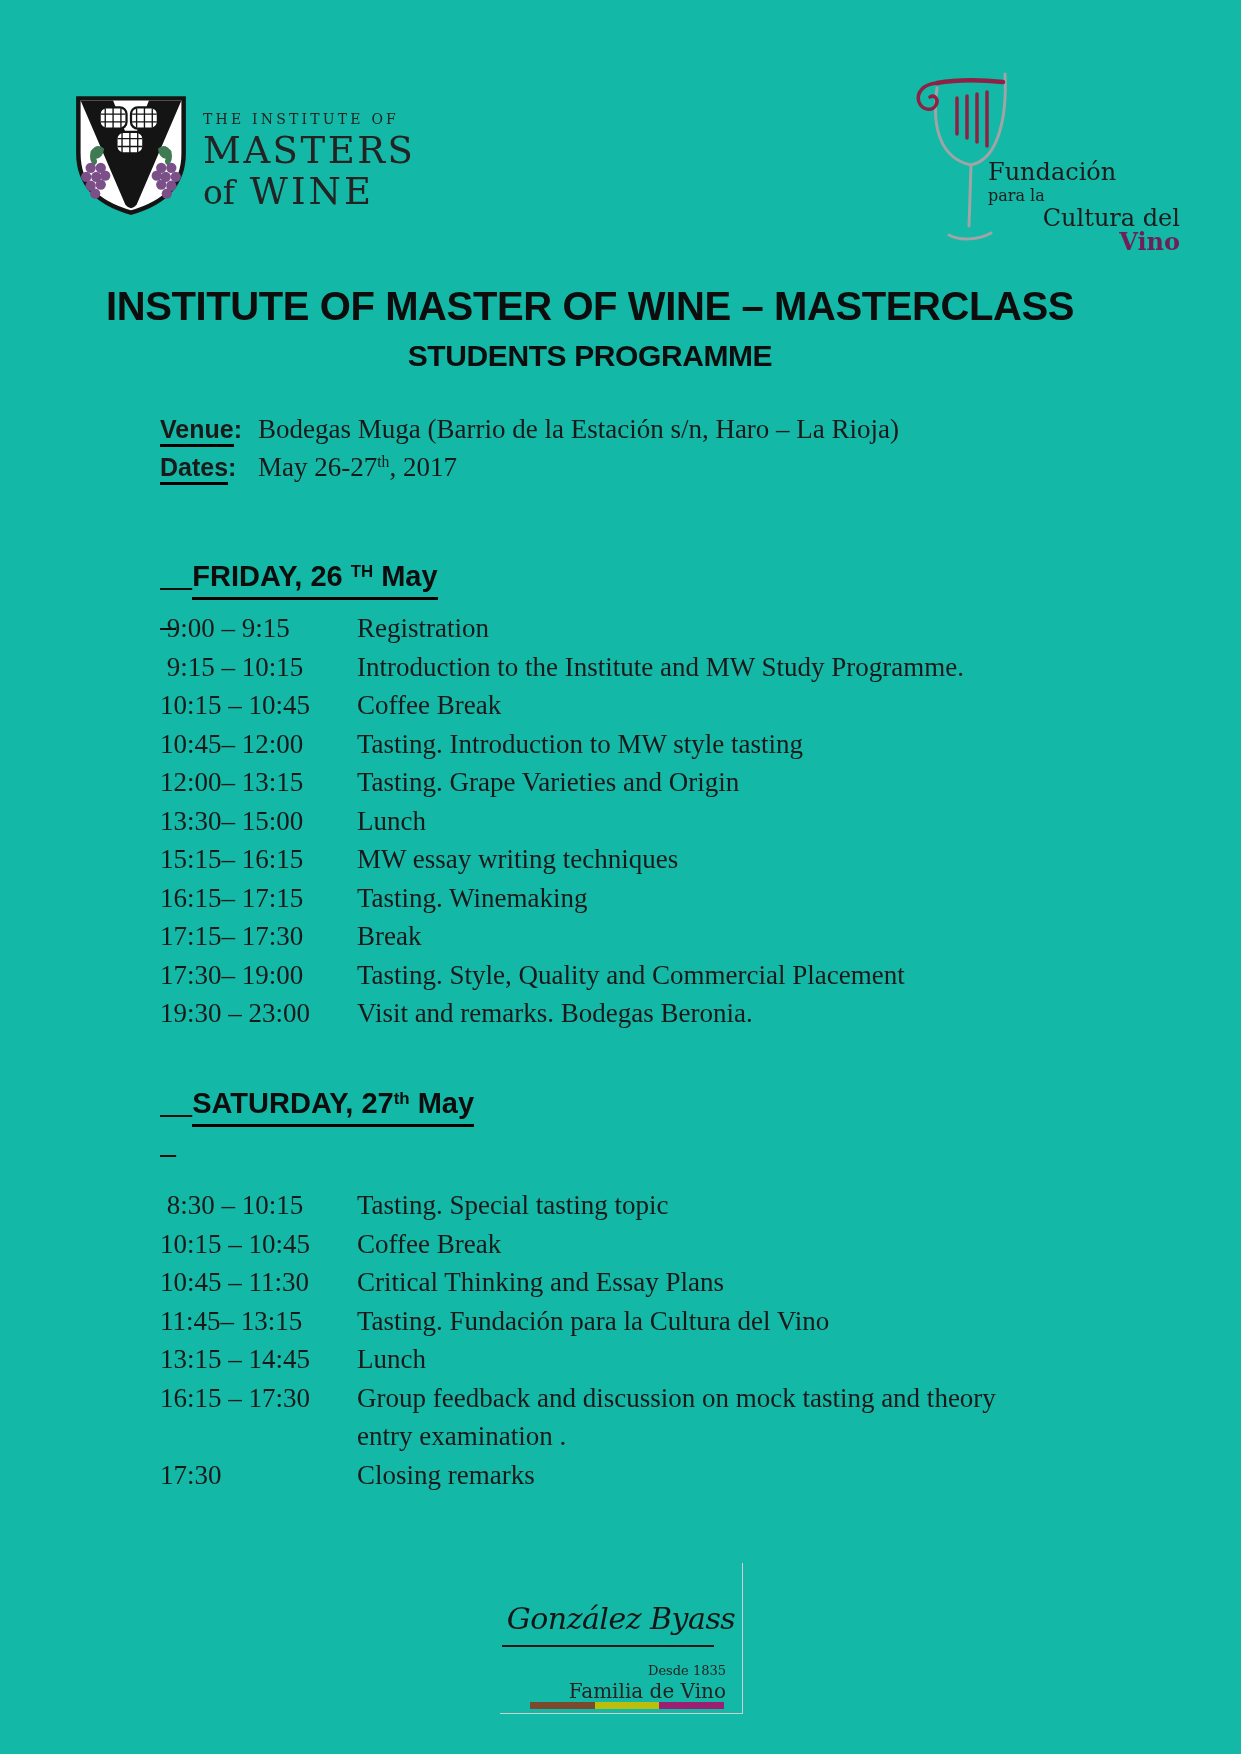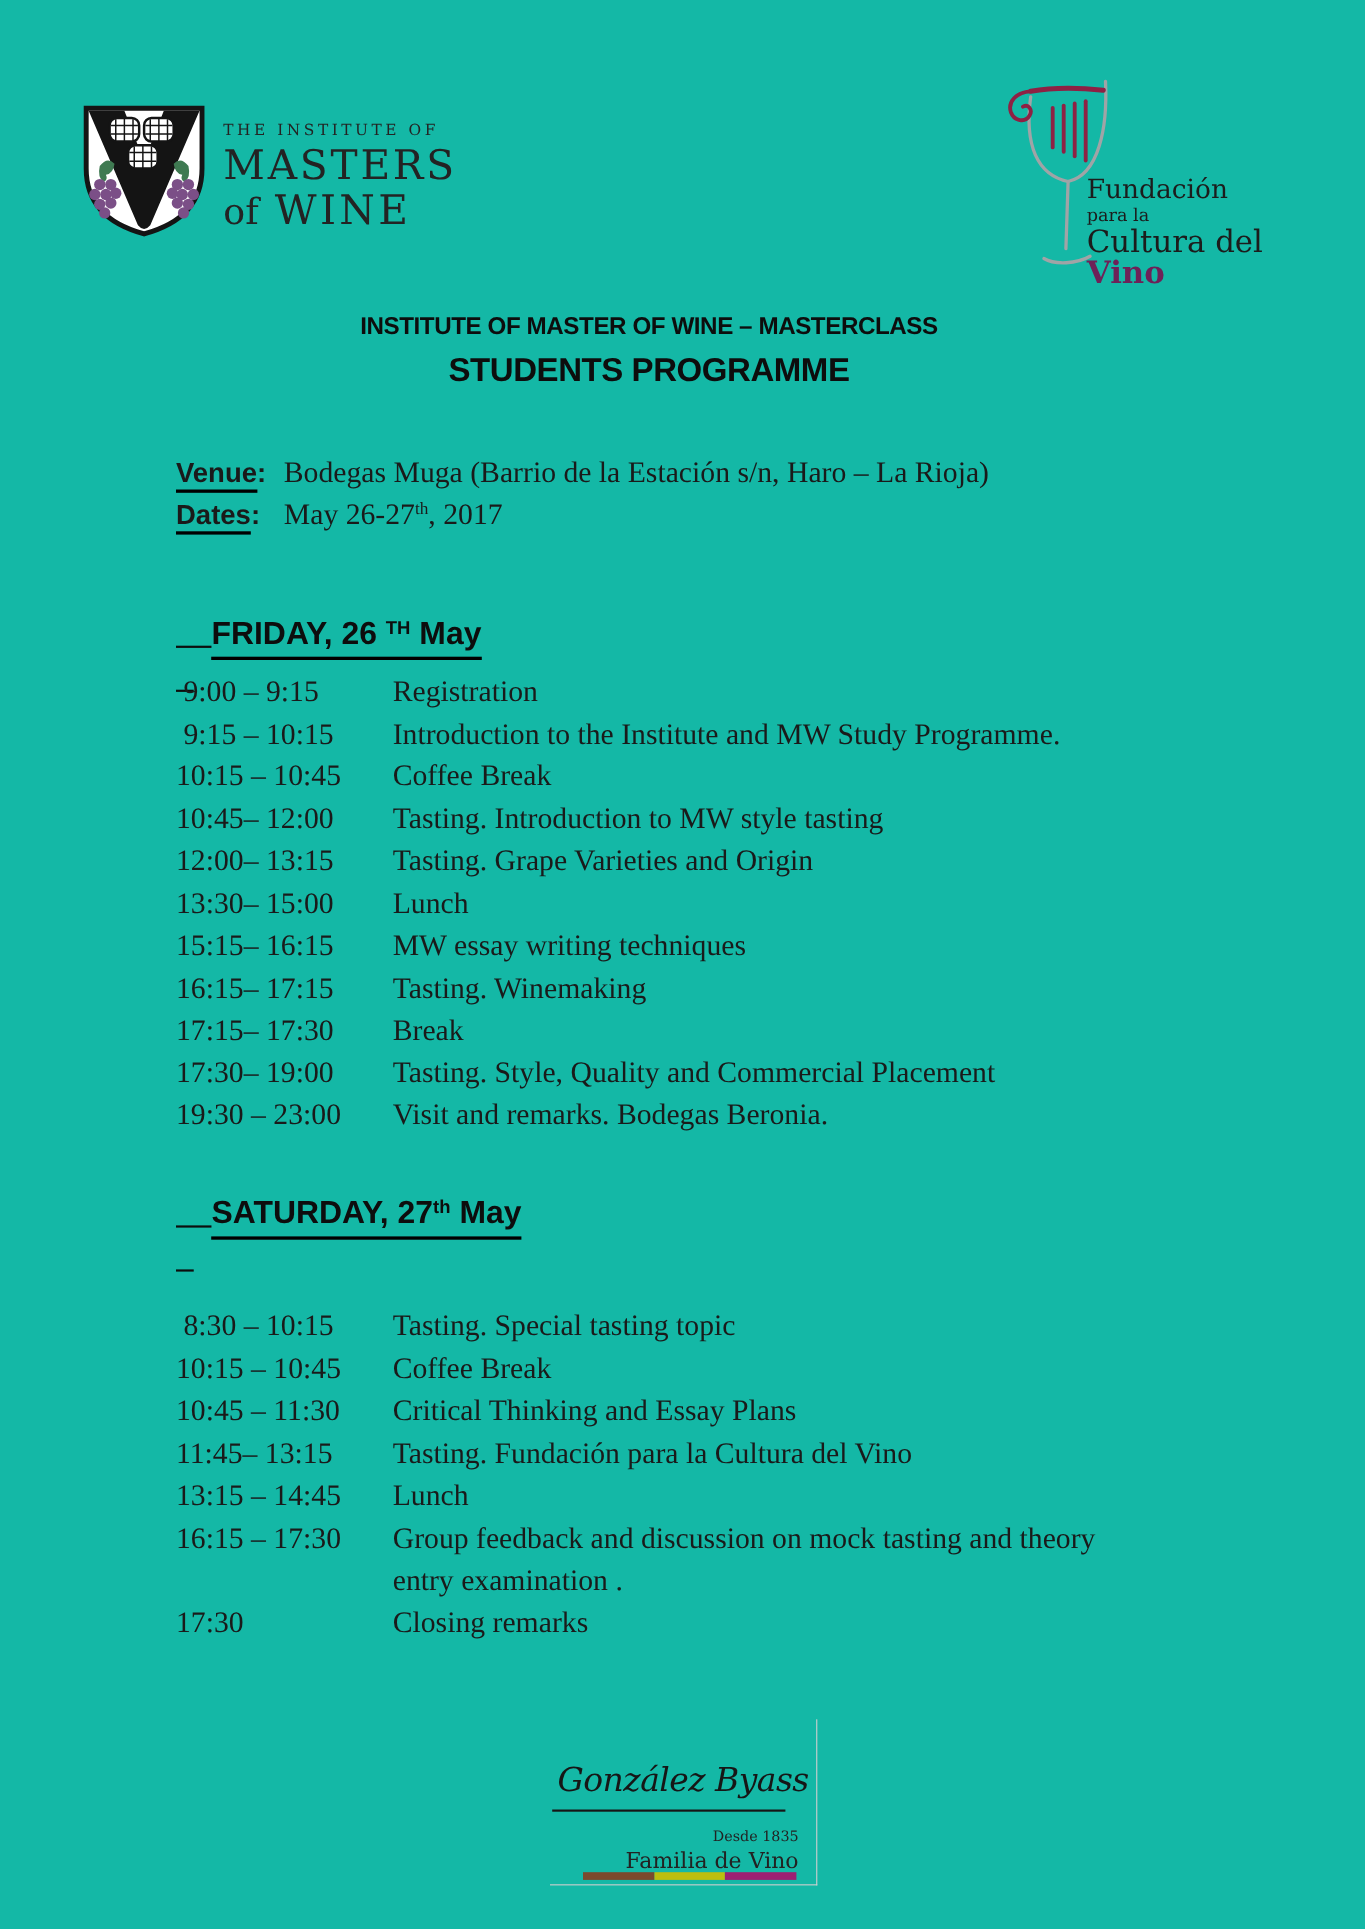--- a/index.html
+++ b/index.html
@@ -13,28 +13,28 @@
   .imw-line1{font-size:14px;letter-spacing:3.2px;font-variant:small-caps;text-transform:uppercase;}
   .imw-line2{font-size:37px;letter-spacing:2.5px;margin-top:2px;}
   .imw-line3{font-size:37px;letter-spacing:3px;margin-top:-2px;}
   .imw-of{font-size:33px;letter-spacing:0;}
 
   .fcv-logo{left:800px;top:56px;width:380px;height:195px;}
   .fcv-glass{position:absolute;left:105px;top:0;}
   .fcv-text{position:absolute;left:188px;top:104px;font-family:"DejaVu Serif","Liberation Serif",serif;color:#1c1c1c;line-height:1;}
   .fcv-line1{font-size:24px;}
   .fcv-line2{font-size:16px;margin-top:4px;}
-  .fcv-line3{font-size:28px;margin-top:2px;}
+  .fcv-line3{font-size:24px;margin-top:2px;text-align:right;}
   .fcv-accent{font-weight:bold;}
 
   
   .title-wrap{left:90px;width:1000px;text-align:center;font-family:"Liberation Sans",sans-serif;
               font-weight:bold;color:#0d0d0d;letter-spacing:-0.4px;}
-  .title1{top:284px;font-size:22px;}
-  .title2{top:320px;font-size:30px;text-align:center;}
+  .title1{top:284px;font-size:40px;}
+  .title2{top:339px;font-size:30px;text-align:center;}
 
   
   .meta-line{left:160px;font-size:27px;}
   .meta-label-wrap{display:inline-block;width:98px;font-family:"Liberation Sans",sans-serif;
                    font-weight:bold;font-size:25px;}
   .meta-label{border-bottom:3px solid #000;padding-bottom:1px;}
   .venue-line{top:414px;}
   .dates-line{top:452px;}
 
   

